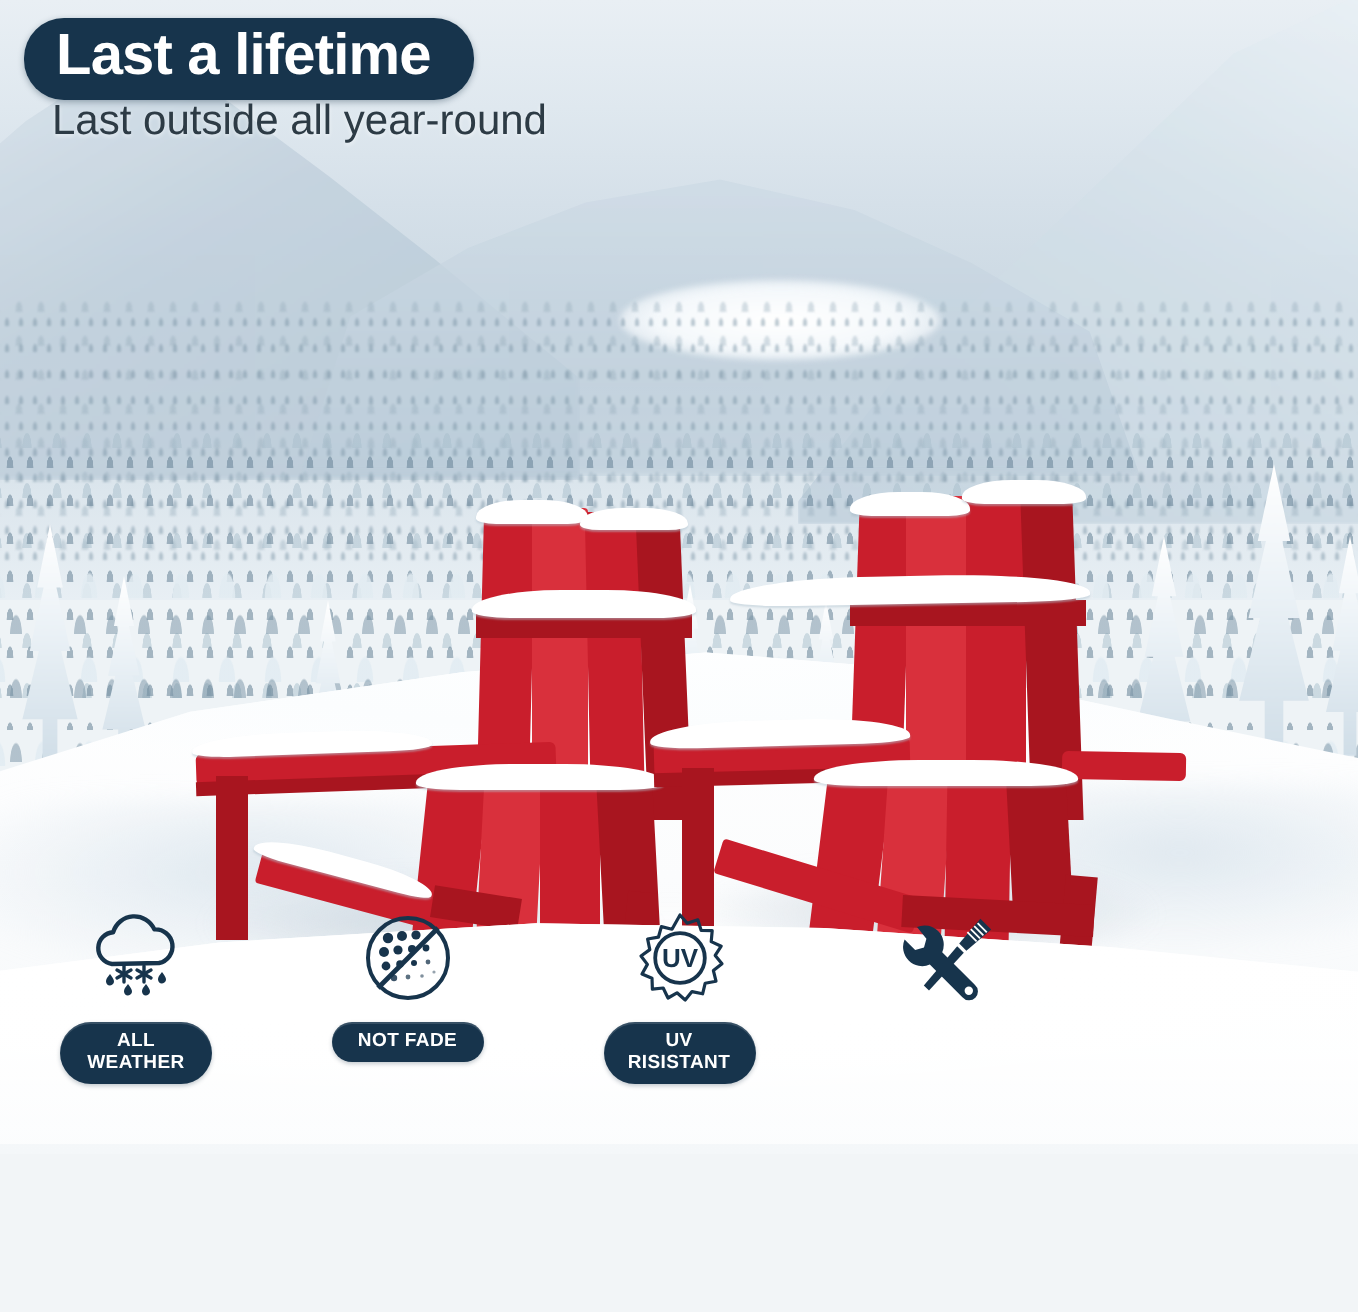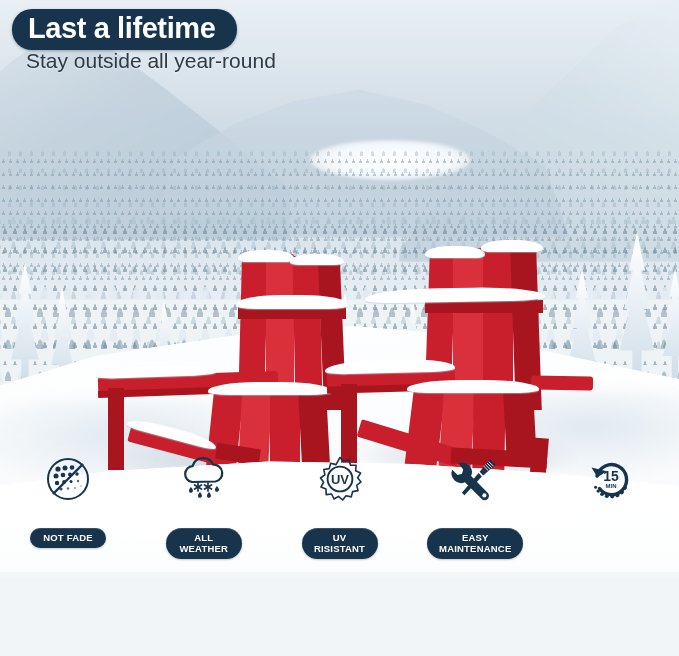--- a/index.html
+++ b/index.html
@@ -170,21 +170,20 @@
     display: flex;
     align-items: flex-start;
     justify-content: space-between;
     padding: 8px 14px 0 14px;
   }
   .feature {
     width: 108px;
     display: flex;
     flex-direction: column;
     align-items: center;
-    gap: 17px;
   }
   .feature-icon {
     height: 52px;
     display: flex; align-items: center; justify-content: center;
     margin-bottom: 6px;
   }
   .feature-label {
     background: #17344c;
     color: #ffffff;
     border-radius: 16px;
@@ -297,23 +296,49 @@
     </div>
 
     <div style="position:absolute; left:-20px; top:452px; width:720px; height:120px;
                 background: radial-gradient(ellipse 440px 70px at 42% 22%, #ffffff 0%, #ffffff 55%, rgba(255,255,255,.9) 80%, rgba(255,255,255,.65) 100%), linear-gradient(180deg,#ffffff 0%, #fdfefe 60%, #f5f8fa 100%);
                 clip-path: polygon(0% 30%, 18% 16%, 40% 8%, 60% 10%, 80% 18%, 100% 30%, 100% 100%, 0% 100%);"></div>
   </div>
 
   <div class="title-pill">
     <span>Last a lifetime</span>
   </div>
-  <div class="subtitle">Stay outside all year-round</div>
+  <div class="subtitle">Last outside all year-round</div>
 
   <div class="feature-strip">
+
+    <div class="feature">
+      <div class="feature-icon">
+        <svg width="50" height="48" viewBox="0 0 50 48">
+          <path d="M13 27 a8 8 0 0 1 0.6 -15.9 a11 11 0 0 1 20.6 -1.4 a8.5 8.5 0 0 1 2.3 16.8 z" fill="none" stroke="#17344c" stroke-width="2.2" stroke-linejoin="round"></path>
+          <g stroke="#17344c" stroke-width="1.7" stroke-linecap="round">
+            <line x1="19" y1="28" x2="19" y2="36"></line>
+              <line x1="15.5" y1="30" x2="22.5" y2="34"></line>
+              <line x1="22.5" y1="30" x2="15.5" y2="34"></line>
+            <line x1="29" y1="28" x2="29" y2="36"></line>
+              <line x1="25.5" y1="30" x2="32.5" y2="34"></line>
+              <line x1="32.5" y1="30" x2="25.5" y2="34"></line>
+          </g>
+          <g fill="#17344c">
+            <path d="M12 32 c2.2 2.8 2.6 4.2 1.2 5.3 c-1.4 1.1 -3 0.3 -3.2 -1.4 c-0.15 -1.2 0.8 -2.4 2 -3.9z"></path>
+            <path d="M21 37 c2.2 2.8 2.6 4.2 1.2 5.3 c-1.4 1.1 -3 0.3 -3.2 -1.4 c-0.15 -1.2 0.8 -2.4 2 -3.9z"></path>
+            <path d="M30 37 c2.2 2.8 2.6 4.2 1.2 5.3 c-1.4 1.1 -3 0.3 -3.2 -1.4 c-0.15 -1.2 0.8 -2.4 2 -3.9z"></path>
+            <path d="M38 31 c2.2 2.8 2.6 4.2 1.2 5.3 c-1.4 1.1 -3 0.3 -3.2 -1.4 c-0.15 -1.2 0.8 -2.4 2 -3.9z"></path>
+          </g>
+        </svg>
+      </div>
+      <div class="feature-label">
+        <div>ALL</div>
+        <div>WEATHER</div>
+      </div>
+    </div>
 
     <div class="feature">
       <div class="feature-icon">
         <svg width="48" height="48" viewBox="0 0 48 48">
           <circle cx="24" cy="24" r="20" fill="none" stroke="#17344c" stroke-width="2"></circle>
           <g fill="#17344c">
             <circle cx="14" cy="14" r="2.6"></circle>
               <circle cx="21" cy="13" r="2.5"></circle>
               <circle cx="28" cy="12.5" r="2.3"></circle>
             <circle cx="12" cy="21" r="2.5"></circle>
@@ -332,46 +357,20 @@
           <line x1="9" y1="39" x2="39" y2="9" stroke="#17344c" stroke-width="2.4"></line>
         </svg>
       </div>
       <div class="feature-label">
         <div>NOT FADE</div>
       </div>
     </div>
 
     <div class="feature">
       <div class="feature-icon">
-        <svg width="50" height="48" viewBox="0 0 50 48">
-          <path d="M13 27 a8 8 0 0 1 0.6 -15.9 a11 11 0 0 1 20.6 -1.4 a8.5 8.5 0 0 1 2.3 16.8 z" fill="none" stroke="#17344c" stroke-width="2.2" stroke-linejoin="round"></path>
-          <g stroke="#17344c" stroke-width="1.7" stroke-linecap="round">
-            <line x1="19" y1="28" x2="19" y2="36"></line>
-              <line x1="15.5" y1="30" x2="22.5" y2="34"></line>
-              <line x1="22.5" y1="30" x2="15.5" y2="34"></line>
-            <line x1="29" y1="28" x2="29" y2="36"></line>
-              <line x1="25.5" y1="30" x2="32.5" y2="34"></line>
-              <line x1="32.5" y1="30" x2="25.5" y2="34"></line>
-          </g>
-          <g fill="#17344c">
-            <path d="M12 32 c2.2 2.8 2.6 4.2 1.2 5.3 c-1.4 1.1 -3 0.3 -3.2 -1.4 c-0.15 -1.2 0.8 -2.4 2 -3.9z"></path>
-            <path d="M21 37 c2.2 2.8 2.6 4.2 1.2 5.3 c-1.4 1.1 -3 0.3 -3.2 -1.4 c-0.15 -1.2 0.8 -2.4 2 -3.9z"></path>
-            <path d="M30 37 c2.2 2.8 2.6 4.2 1.2 5.3 c-1.4 1.1 -3 0.3 -3.2 -1.4 c-0.15 -1.2 0.8 -2.4 2 -3.9z"></path>
-            <path d="M38 31 c2.2 2.8 2.6 4.2 1.2 5.3 c-1.4 1.1 -3 0.3 -3.2 -1.4 c-0.15 -1.2 0.8 -2.4 2 -3.9z"></path>
-          </g>
-        </svg>
-      </div>
-      <div class="feature-label">
-        <div>ALL</div>
-        <div>WEATHER</div>
-      </div>
-    </div>
-
-    <div class="feature">
-      <div class="feature-icon">
         <svg width="48" height="48" viewBox="0 0 48 48">
           <path id="burst" fill="none" stroke="#17344c" stroke-width="1.6" stroke-linejoin="round" d="M24 2.5 L27.6 6.6 L32.9 4.9 L34.6 10.2 L40.1 10.3 L39.6 15.8 L44.6 18.1 L41.6 22.7
                L45 26.9 L40.7 30.3 L42 35.6 L36.6 36.6 L35.3 41.9 L30 40.8 L26.6 45 L22.5 41.4
                L18 44 L15.6 39 L10.2 39.6 L10 34.1 L5 32 L7.7 27.2 L4.5 23 L8.9 19.8 L7.8 14.5
                L13.2 13.6 L14.7 8.3 L20 9.6 z"></path>
           <circle cx="24" cy="24" r="12.4" fill="none" stroke="#17344c" stroke-width="1.9"></circle>
           <text x="24" y="28.6" text-anchor="middle" font-family="'Liberation Sans',sans-serif" font-size="13" font-weight="bold" fill="#17344c">UV</text>
         </svg>
       </div>
       <div class="feature-label">
@@ -395,42 +394,20 @@
             <path d="M28.6 18.1 l3.3 3.3 l-17.4 18.9 l-2.6 -2.6 z"></path>
           </g>
           <g stroke="#ffffff" stroke-width="0.9">
             <line x1="38.8" y1="6.6" x2="43.4" y2="11.2"></line>
             <line x1="37.1" y1="8.1" x2="41.7" y2="12.7"></line>
             <line x1="35.4" y1="9.6" x2="40" y2="14.2"></line>
             <line x1="33.7" y1="11.1" x2="38.3" y2="15.7"></line>
           </g>
         </svg>
       </div>
-      <div class="feature-label">
-        <div>EASY</div>
-        <div>MAINTENANCE</div>
-      </div>
     </div>
 
     <div class="feature">
-      <div class="feature-icon">
-        <svg width="48" height="48" viewBox="0 0 48 48">
-          <path d="M10 21 A15 15 0 1 1 12.5 33.5" fill="none" stroke="#17344c" stroke-width="3.4" stroke-linecap="round"></path>
-          <path d="M4.5 12.5 L10.4 22.2 L19.8 16.2 z" fill="#17344c"></path>
-          <g fill="#17344c">
-            <circle cx="8.6" cy="32.2" r="1.5"></circle>
-            <ellipse cx="11.2" cy="36.1" rx="1.7" ry="1.6"></ellipse>
-            <ellipse cx="15" cy="39.2" rx="1.9" ry="1.7"></ellipse>
-            <ellipse cx="19.8" cy="41.2" rx="2" ry="1.8"></ellipse>
-            <ellipse cx="25.2" cy="41.6" rx="2.1" ry="1.8"></ellipse>
-            <ellipse cx="30.4" cy="40.4" rx="2.1" ry="1.8" transform="rotate(-20 30.4 40.4)"></ellipse>
-            <ellipse cx="35" cy="37.4" rx="2" ry="1.8" transform="rotate(-40 35 37.4)"></ellipse>
-            <ellipse cx="38.2" cy="33" rx="1.9" ry="1.7" transform="rotate(-62 38.2 33)"></ellipse>
-          </g>
-          <text x="24" y="26" text-anchor="middle" font-family="'Liberation Sans',sans-serif" font-size="14" font-weight="bold" fill="#17344c">15</text>
-          <text x="24" y="32.6" text-anchor="middle" font-family="'Liberation Sans',sans-serif" font-size="6" font-weight="bold" fill="#17344c">MIN</text>
-        </svg>
-      </div>
     </div>
 
 
   </div>
 </div>
 
 </body></html>

